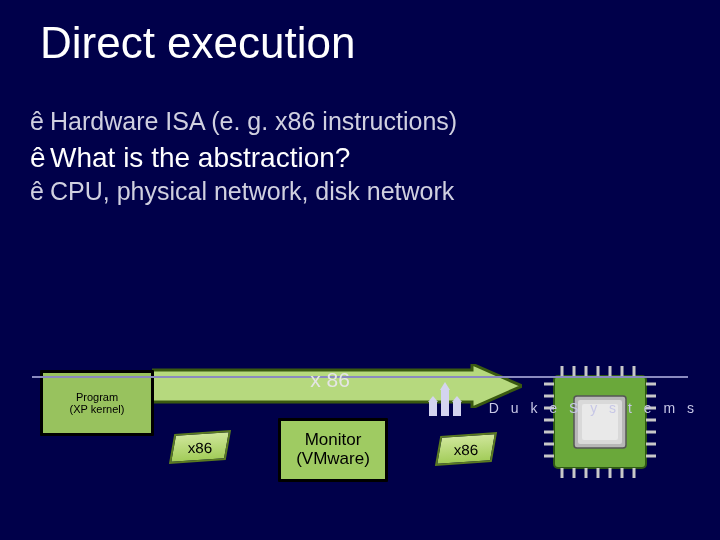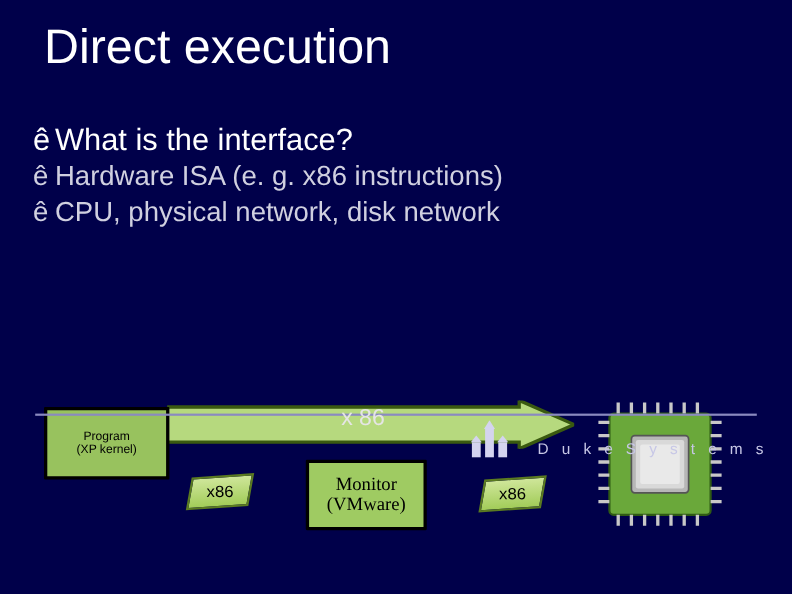--- a/index.html
+++ b/index.html
@@ -170,41 +170,41 @@
   .chapel svg { width: 100%; height: 100%; display:block; }
 </style>
 </head>
 <body>
 
 <div class="slide">
 
   <div class="title">Direct execution</div>
 
   <div class="content">
-    <div class="lvl1"><span class="bullet-char">ê</span><span>What is the interface?</span></div>
     <div class="lvl2"><span class="bullet-char">ê</span><span>Hardware ISA (e. g. x86 instructions)</span></div>
+    <div class="lvl1"><span class="bullet-char">ê</span><span>What is the abstraction?</span></div>
     <div class="lvl2"><span class="bullet-char">ê</span><span>CPU,  physical network, disk  network</span></div>
   </div>
 
   <div class="diagram">
 
     <div class="big-arrow">
       <svg viewBox="0 0 370 44" preserveAspectRatio="none">
         <polygon points="0,6 320,6 320,0 370,22 320,44 320,38 0,38" fill="#b6d97e" stroke="#3a5a10" stroke-width="3"></polygon>
       </svg>
     </div>
     <div class="arrow-label">x 86</div>
 
     <div class="box program">
       <span style="white-space:pre-line;">Program
 (XP kernel)</span>
     </div>
 
     <div class="box monitor">
-      <span style="white-space:pre-line;font-family:Liberation Serif, serif;">Monitor
+      <span style="white-space:pre-line;">Monitor
 (VMware)</span>
     </div>
 
     <div class="smalltag tag1">
         <span>x86</span>
       </div>
     <div class="smalltag tag2">
         <span>x86</span>
       </div>
 

